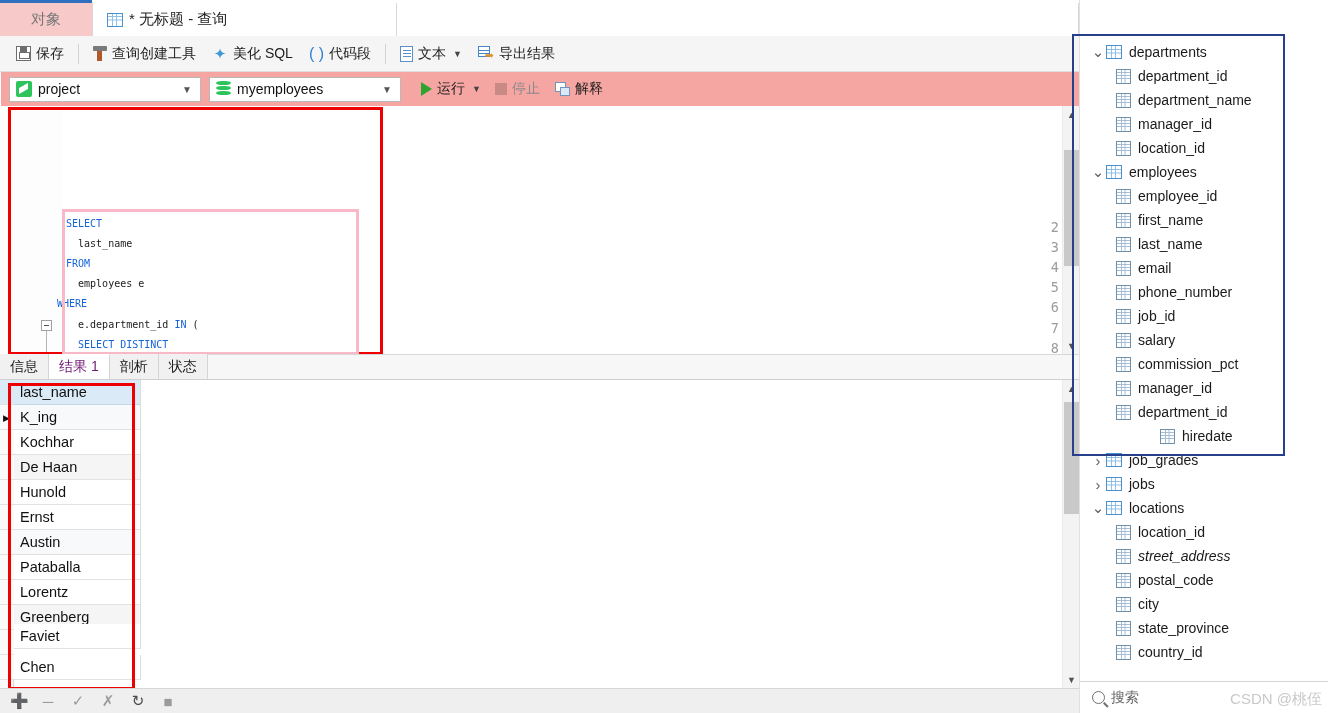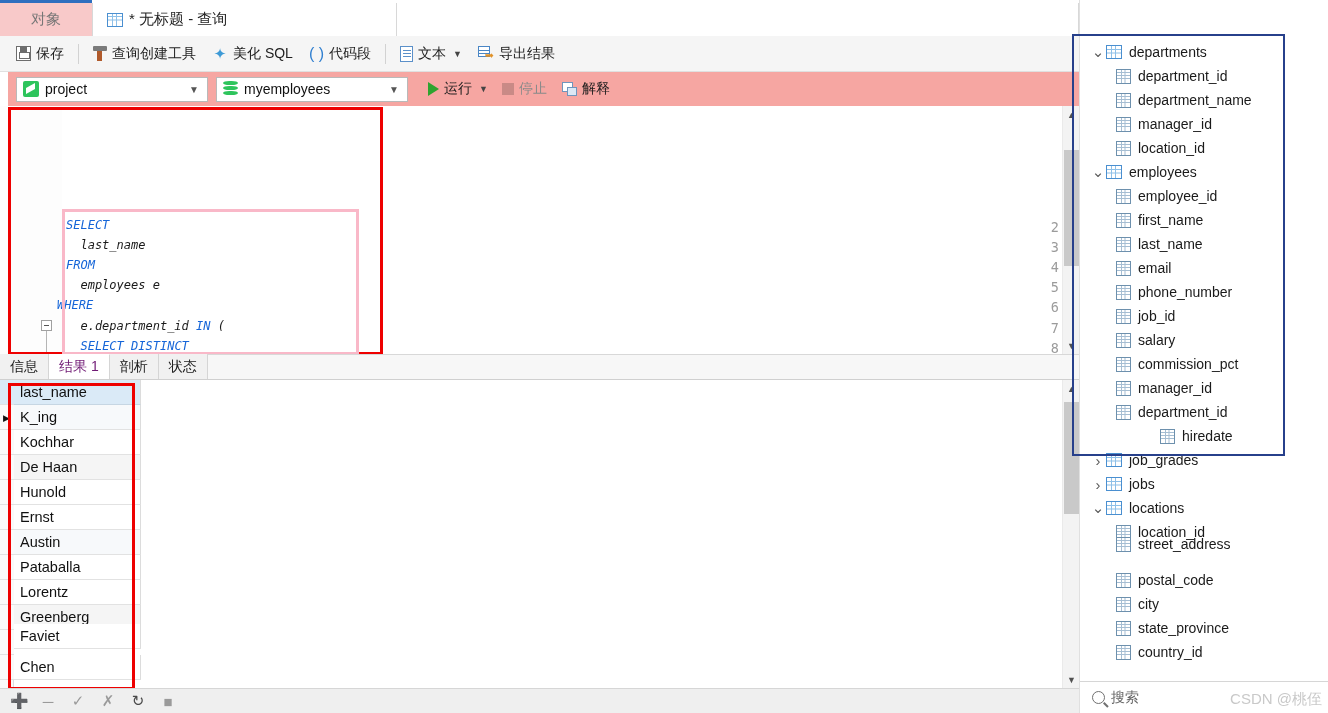--- a/index.html
+++ b/index.html
@@ -65,21 +65,21 @@
     display: flex; align-items: center; gap: 0px;
     padding-left: 8px;
     font-size: 14px;
   }
   .mt-item { display: flex; align-items: center; gap: 5px; padding: 3px 8px; white-space: nowrap; color: #1d1d1d; }
   .mt-sep { width: 1px; height: 20px; background: #d2d2d2; margin: 0 6px; }
   .caret-sm { font-size: 9px; color: #444; margin-left: 2px; }
 
   
   .connbar {
-    position: absolute; left: 8px; top: 72px; width: 1079px; height: 34px;
+    position: absolute; left: 1px; top: 72px; width: 1079px; height: 34px;
     background: #f6a6a2;
     display: flex; align-items: center; padding-left: 8px; gap: 8px;
   }
   .combo {
     height: 25px; background: #fff; border: 1px solid #b9b9b9;
     display: flex; align-items: center; padding: 0 4px 0 6px;
     font-size: 14px; color: #111; gap: 6px;
   }
   .combo .cmbtext { flex: 1; white-space: nowrap; overflow: hidden; }
   .combo .cmbcaret { font-size: 10px; color: #555; padding: 0 4px; }
@@ -129,22 +129,22 @@
   .codearea {
     position: absolute; left: 62px; top: 0; right: 0; height: 100%;
     background: #ffffff;
   }
   .ln {
     position: absolute; right: 20px; width: 38px; text-align: right;
     font-family: "DejaVu Sans Mono", monospace; font-size: 13.5px; color: #9b9b9b;
   }
   .code-line {
     position: absolute; left: 0;
-    font-family: "DejaVu Sans Mono", monospace; font-size: 12px;
-    color: #1a1a1a; white-space: pre; font-style: italic;
+    font-family: "DejaVu Sans Mono", monospace; font-size: 10px;
+    color: #1a1a1a; white-space: pre;
   }
   .kw { color: #1565d8; }
   
   .foldbox {
     position: absolute; width: 11px; height: 11px;
     border: 1px solid #a0a0a0; background: #fff;
   }
   .foldbox::after { content:""; position:absolute; left:2px; top:4px; width:5px; height:1px; background:#555; }
   .foldline { position: absolute; width: 1px; background: #b5b5b5; }
 
@@ -539,21 +539,21 @@
         </div>
         <div class="tnode" style="top: 460px; padding-left: 10px;">
           <span class="twist" style="font-size: 15px;">⌄</span>
           <span class="ic-table"></span>
           <span class="tlabel">locations</span>
         </div>
         <div class="tnode" style="top: 484px; padding-left: 36px;">
           <span class="ic-col"></span>
           <span class="tlabel">location_id</span>
         </div>
-        <div class="tnode" style="top: 496px; padding-left: 36px;">
+        <div class="tnode" style="top: 508px; padding-left: 36px; font-style: italic;">
           <span class="ic-col"></span>
           <span class="tlabel">street_address</span>
         </div>
         <div class="tnode" style="top: 532px; padding-left: 36px;">
           <span class="ic-col"></span>
           <span class="tlabel">postal_code</span>
         </div>
         <div class="tnode" style="top: 556px; padding-left: 36px;">
           <span class="ic-col"></span>
           <span class="tlabel">city</span>

